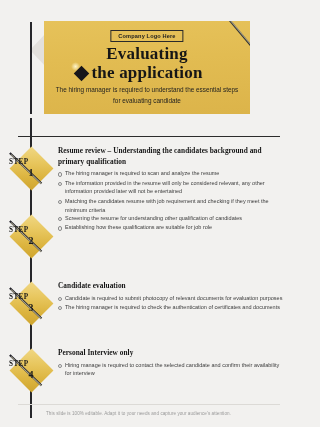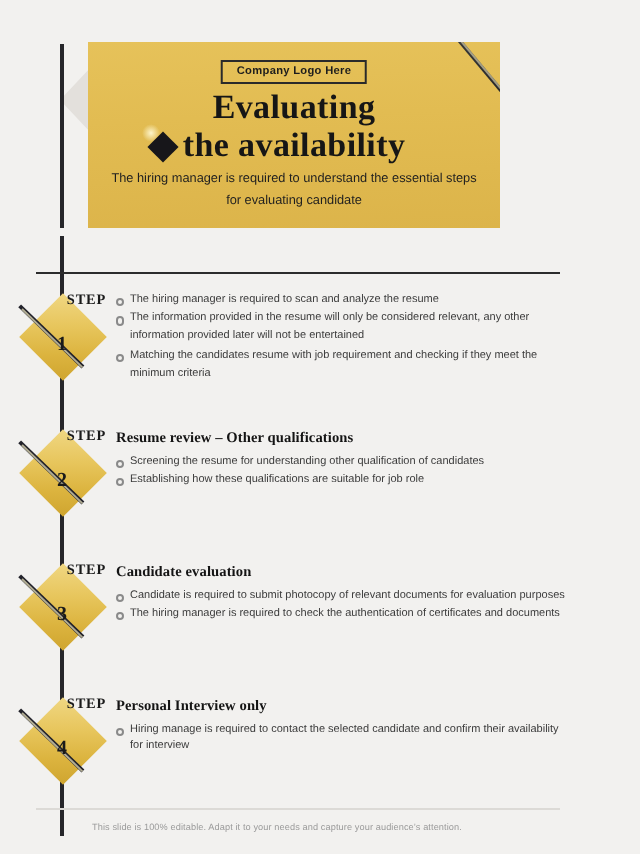--- a/index.html
+++ b/index.html
@@ -173,23 +173,23 @@
   .badge-slash-hi {
     position: absolute;
     left: 2px; top: 8px;
     width: 42px; height: 1px;
     background: rgba(255,247,205,0.65);
     transform: rotate(44deg);
     transform-origin: left center;
   }
   .badge-text {
     position: absolute;
-    left: 0; top: 1px;
+    left: 0; top: 13px;
     width: 44px;
-    text-align: right;
+    text-align: left;
     font-family: "Liberation Serif", serif;
     font-weight: bold;
     font-size: 7.2px;
     color: #1a1a1a;
     letter-spacing: 0.4px;
     line-height: 1;
     z-index: 3;
   }
   .badge-num {
     position: absolute;
@@ -263,21 +263,21 @@
 </head>
 <body>
 
 <div class="page">
 
   <div class="header-wrap">
     <div class="header-shadow"></div>
     <div class="header-card">
       <div class="logo-box">Company Logo Here</div>
       <div class="title-line1">Evaluating</div>
-      <div class="title-line2">the availability</div>
+      <div class="title-line2">the application</div>
       <div class="header-diamond-glow"></div>
       <div class="header-diamond"></div>
       <div class="header-sub">The hiring  manager is required to understand the essential steps for evaluating candidate</div>
       <div class="corner-slash"></div>
       <div class="corner-slash-hi"></div>
     </div>
   </div>
 
   <div class="spine"></div>
   <div class="spine-2"></div>
@@ -285,38 +285,38 @@
 
   <div class="step-row" style="top:146px;">
     <div class="badge">
       <div class="badge-diamond"></div>
       <div class="badge-slash"></div>
       <div class="badge-slash-hi"></div>
       <div class="badge-text">STEP</div>
       <div class="badge-num">1</div>
     </div>
     <div class="step-body">
+      <p class="step-title">Resume review – Understanding the candidates background and primary qualification</p>
       <ul class="bullets">
         <li>The hiring manager is required to scan and analyze the resume</li>
         <li>The information provided in the resume will only be considered relevant, any other information provided later will not be entertained</li>
         <li>Matching the candidates resume with job requirement and checking if they meet the minimum criteria</li>
       </ul>
     </div>
   </div>
 
   <div class="step-row" style="top:214px;">
     <div class="badge">
       <div class="badge-diamond"></div>
       <div class="badge-slash"></div>
       <div class="badge-slash-hi"></div>
       <div class="badge-text">STEP</div>
       <div class="badge-num">2</div>
     </div>
     <div class="step-body">
-      <p class="step-title">Resume review – Other qualifications</p>
       <ul class="bullets">
         <li>Screening the resume for understanding other qualification of candidates</li>
         <li>Establishing how these qualifications  are suitable for job role</li>
       </ul>
     </div>
   </div>
 
   <div class="step-row" style="top:281px;">
     <div class="badge">
       <div class="badge-diamond"></div>

